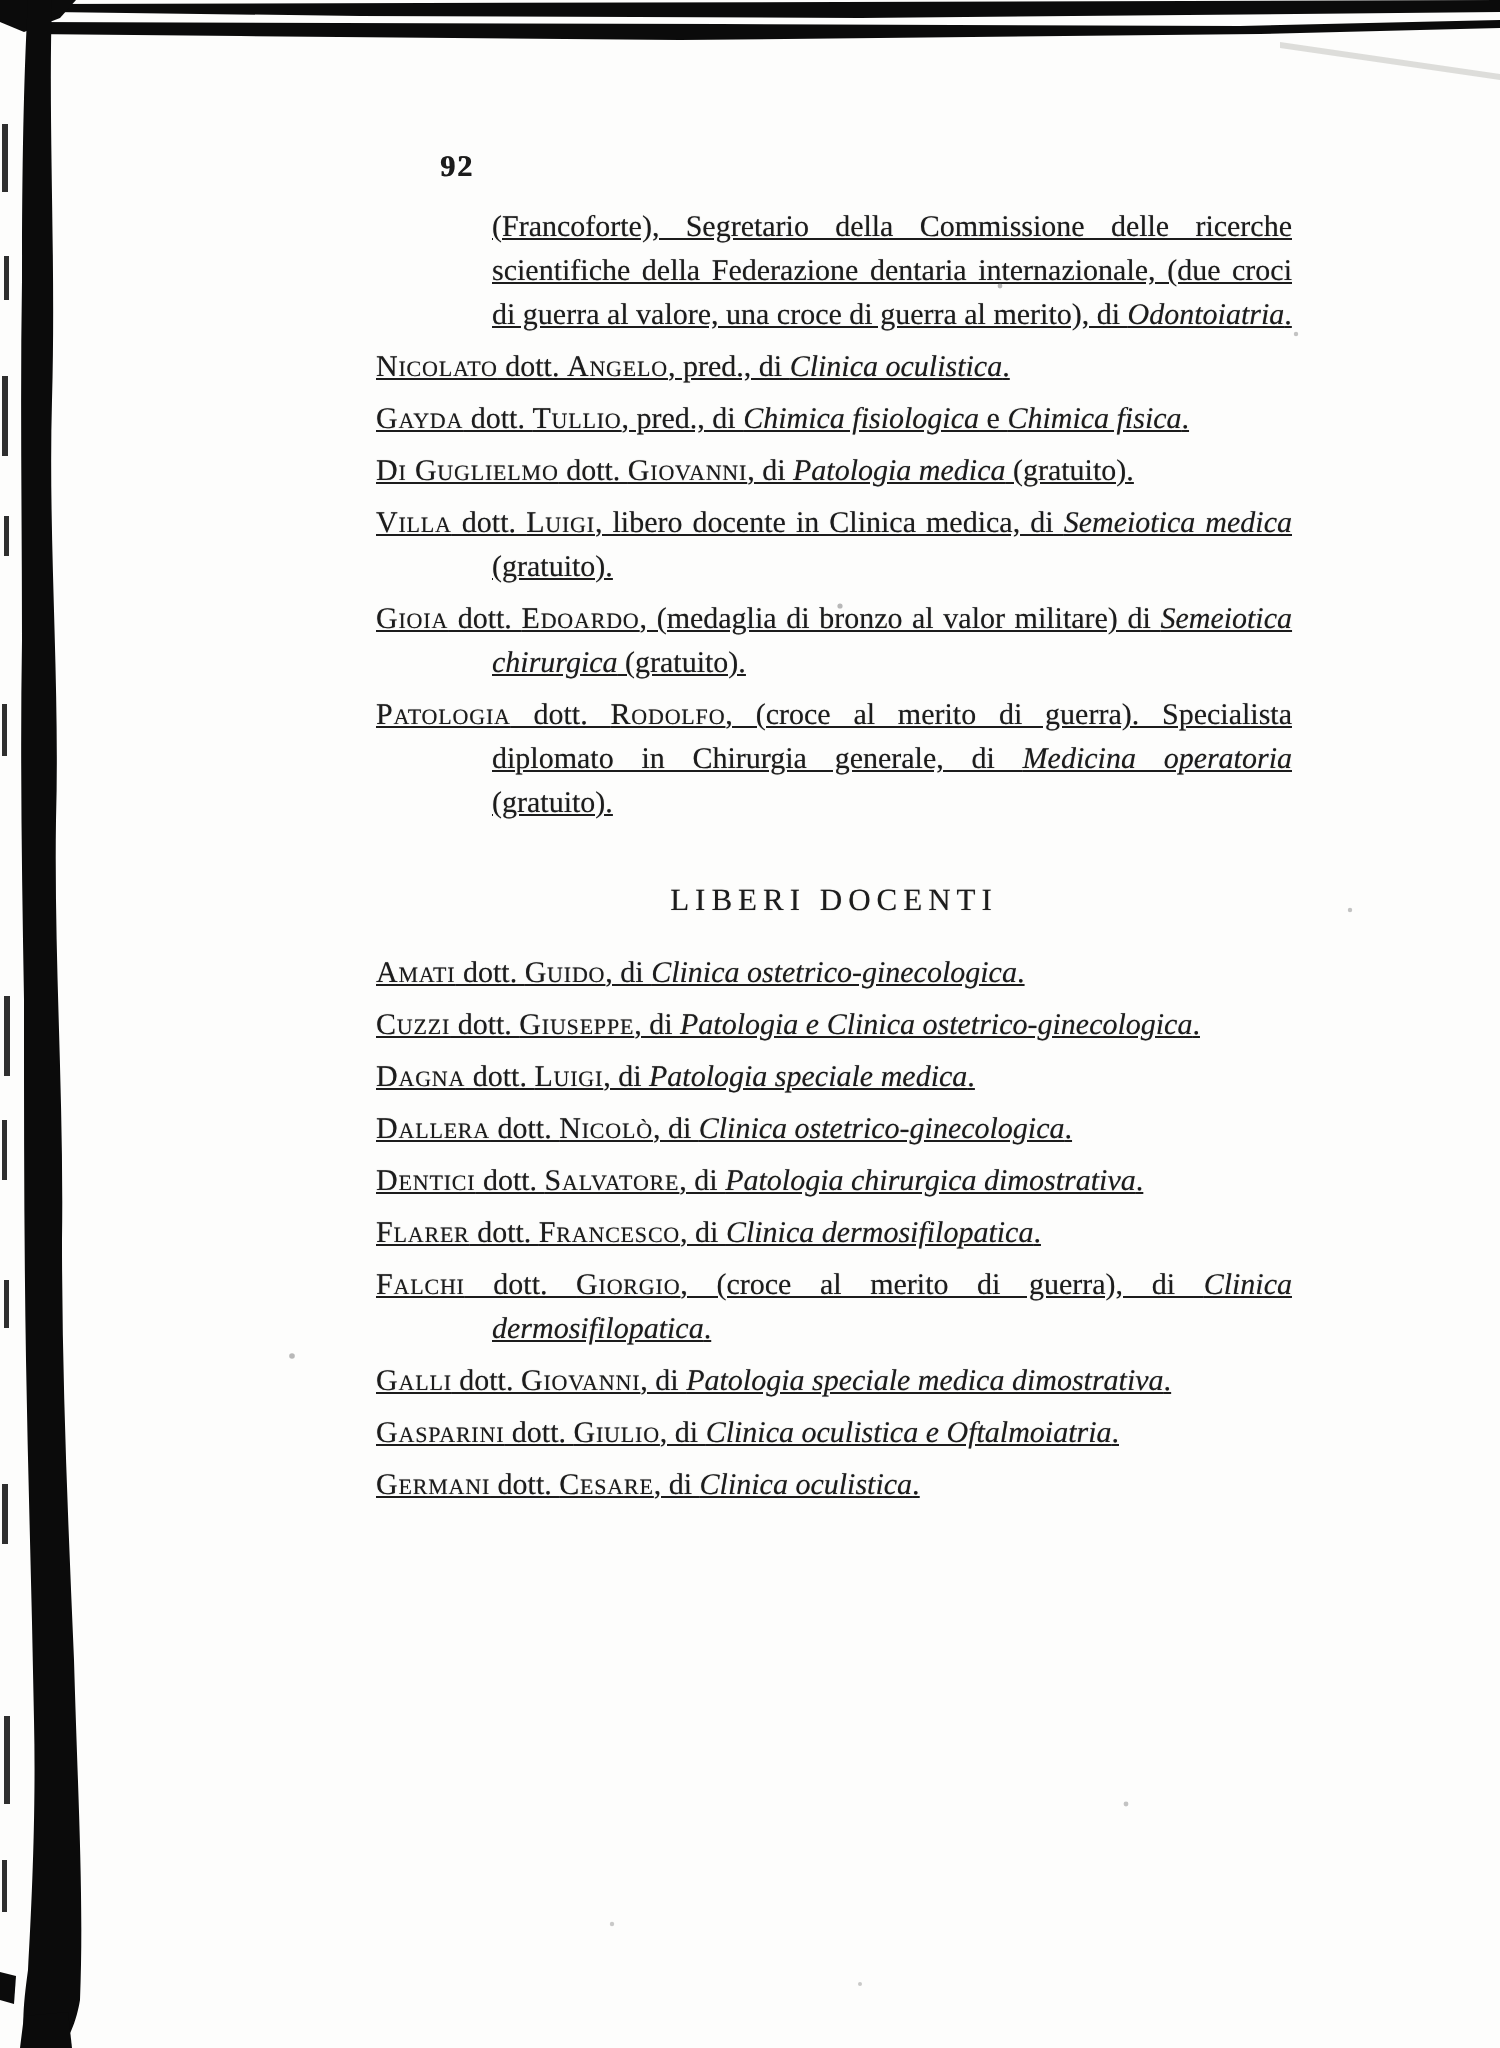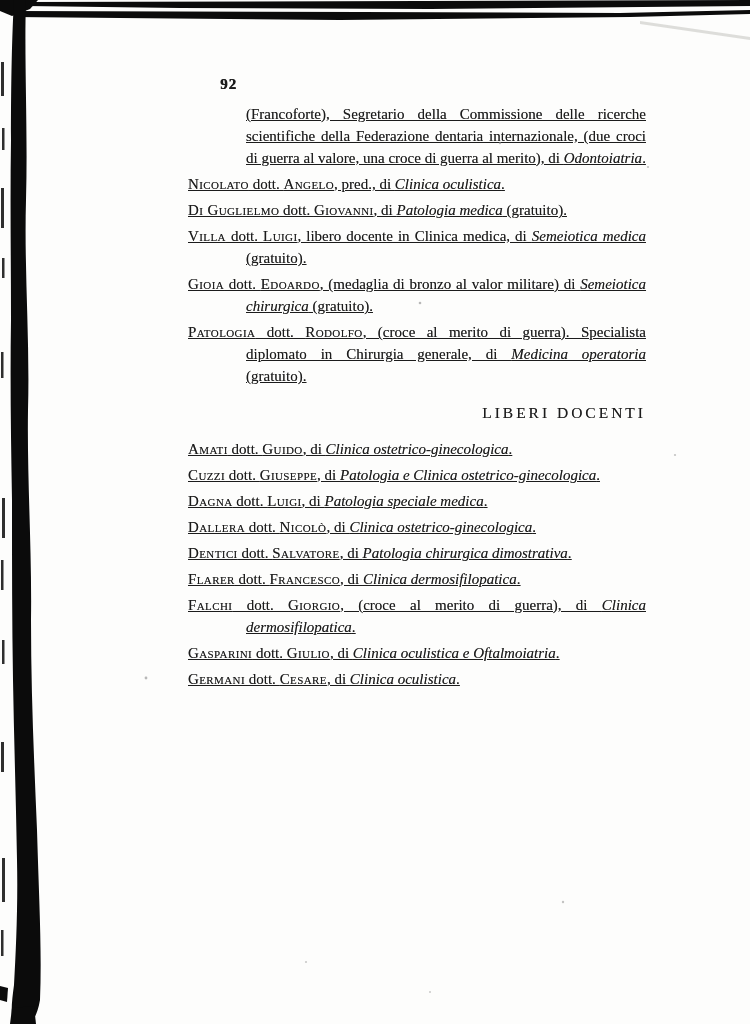--- a/index.html
+++ b/index.html
@@ -31,21 +31,21 @@
   }
   .textblock {
     position: absolute; left: 188px; top: 103px; width: 458px;
     font-size: 15px; line-height: 22px; text-align: justify;
     text-shadow: 0 0 0.4px rgba(20,20,20,0.55);
   }
   .textblock p { margin: 0 0 4px 0; text-decoration: underline; }
   p.cont  { padding-left: 58px; }
   p.entry { padding-left: 58px; text-indent: -58px; }
   h2.heading {
-    margin: 15px 0 14px 0; text-align: right;
+    margin: 27px 0 14px 0; text-align: center;
     font-size: 15.5px; font-weight: 400; letter-spacing: 3px;
     text-indent: 0;
   }
   .sc { font-variant: small-caps; letter-spacing: 0.4px; }
   .i  { font-style: italic; }
 </style>
 </head>
 <body>
 
 <div class="page">
@@ -91,29 +91,31 @@
     <circle class="s" cx="563" cy="902" r="1.2" opacity="0.5"></circle>
     <circle class="s" cx="430" cy="992" r="1.0" opacity="0.45"></circle>
     <circle class="s" cx="306" cy="962" r="1.1" opacity="0.45"></circle>
   </svg>
 
   <div class="pagenum">92</div>
 
   <div class="textblock" id="textblock">
       <p class="cont"><span class="n">(Francoforte), Segretario della Commissione delle ricerche scientifiche della Federazione dentaria internazionale, (due croci di guerra al valore, una croce di guerra al merito), di </span><span class="i">Odontoiatria</span><span class="n">.</span></p>
       <p class="entry"><span class="sc">Nicolato</span><span class="n"> dott. </span><span class="sc">Angelo</span><span class="n">, pred., di </span><span class="i">Clinica oculistica</span><span class="n">.</span></p>
+      <p class="entry"><span class="sc">Gayda</span><span class="n"> dott. </span><span class="sc">Tullio</span><span class="n">, pred., di </span><span class="i">Chimica fisiologica</span><span class="n"> e </span><span class="i">Chimica fisica</span><span class="n">.</span></p>
       <p class="entry"><span class="sc">Di Guglielmo</span><span class="n"> dott. </span><span class="sc">Giovanni</span><span class="n">, di </span><span class="i">Patologia medica</span><span class="n"> (gratuito).</span></p>
       <p class="entry"><span class="sc">Villa</span><span class="n"> dott. </span><span class="sc">Luigi</span><span class="n">, libero docente in Clinica medica, di </span><span class="i">Semeiotica medica</span><span class="n"> (gratuito).</span></p>
       <p class="entry"><span class="sc">Gioia</span><span class="n"> dott. </span><span class="sc">Edoardo</span><span class="n">, (medaglia di bronzo al valor militare) di </span><span class="i">Semeiotica chirurgica</span><span class="n"> (gratuito).</span></p>
       <p class="entry"><span class="sc">Patologia</span><span class="n"> dott. </span><span class="sc">Rodolfo</span><span class="n">, (croce al merito di guerra). Specialista diplomato in Chirurgia generale, di </span><span class="i">Medicina operatoria</span><span class="n"> (gratuito).</span></p>
       <h2 class="heading">LIBERI DOCENTI</h2>
       <p class="entry"><span class="sc">Amati</span><span class="n"> dott. </span><span class="sc">Guido</span><span class="n">, di </span><span class="i">Clinica ostetrico-ginecologica</span><span class="n">.</span></p>
       <p class="entry"><span class="sc">Cuzzi</span><span class="n"> dott. </span><span class="sc">Giuseppe</span><span class="n">, di </span><span class="i">Patologia e Clinica ostetrico-ginecologica</span><span class="n">.</span></p>
       <p class="entry"><span class="sc">Dagna</span><span class="n"> dott. </span><span class="sc">Luigi</span><span class="n">, di </span><span class="i">Patologia speciale medica</span><span class="n">.</span></p>
       <p class="entry"><span class="sc">Dallera</span><span class="n"> dott. </span><span class="sc">Nicolò</span><span class="n">, di </span><span class="i">Clinica ostetrico-ginecologica</span><span class="n">.</span></p>
       <p class="entry"><span class="sc">Dentici</span><span class="n"> dott. </span><span class="sc">Salvatore</span><span class="n">, di </span><span class="i">Patologia chirurgica dimostrativa</span><span class="n">.</span></p>
       <p class="entry"><span class="sc">Flarer</span><span class="n"> dott. </span><span class="sc">Francesco</span><span class="n">, di </span><span class="i">Clinica dermosifilopatica</span><span class="n">.</span></p>
       <p class="entry"><span class="sc">Falchi</span><span class="n"> dott. </span><span class="sc">Giorgio</span><span class="n">, (croce al merito di guerra), di </span><span class="i">Clinica dermosifilopatica</span><span class="n">.</span></p>
+      <p class="entry"><span class="sc">Galli</span><span class="n"> dott. </span><span class="sc">Giovanni</span><span class="n">, di </span><span class="i">Patologia speciale medica dimostrativa</span><span class="n">.</span></p>
       <p class="entry"><span class="sc">Gasparini</span><span class="n"> dott. </span><span class="sc">Giulio</span><span class="n">, di </span><span class="i">Clinica oculistica e Oftalmoiatria</span><span class="n">.</span></p>
       <p class="entry"><span class="sc">Germani</span><span class="n"> dott. </span><span class="sc">Cesare</span><span class="n">, di </span><span class="i">Clinica oculistica</span><span class="n">.</span></p>
     </div>
 
 </div>
 
 </body></html>

